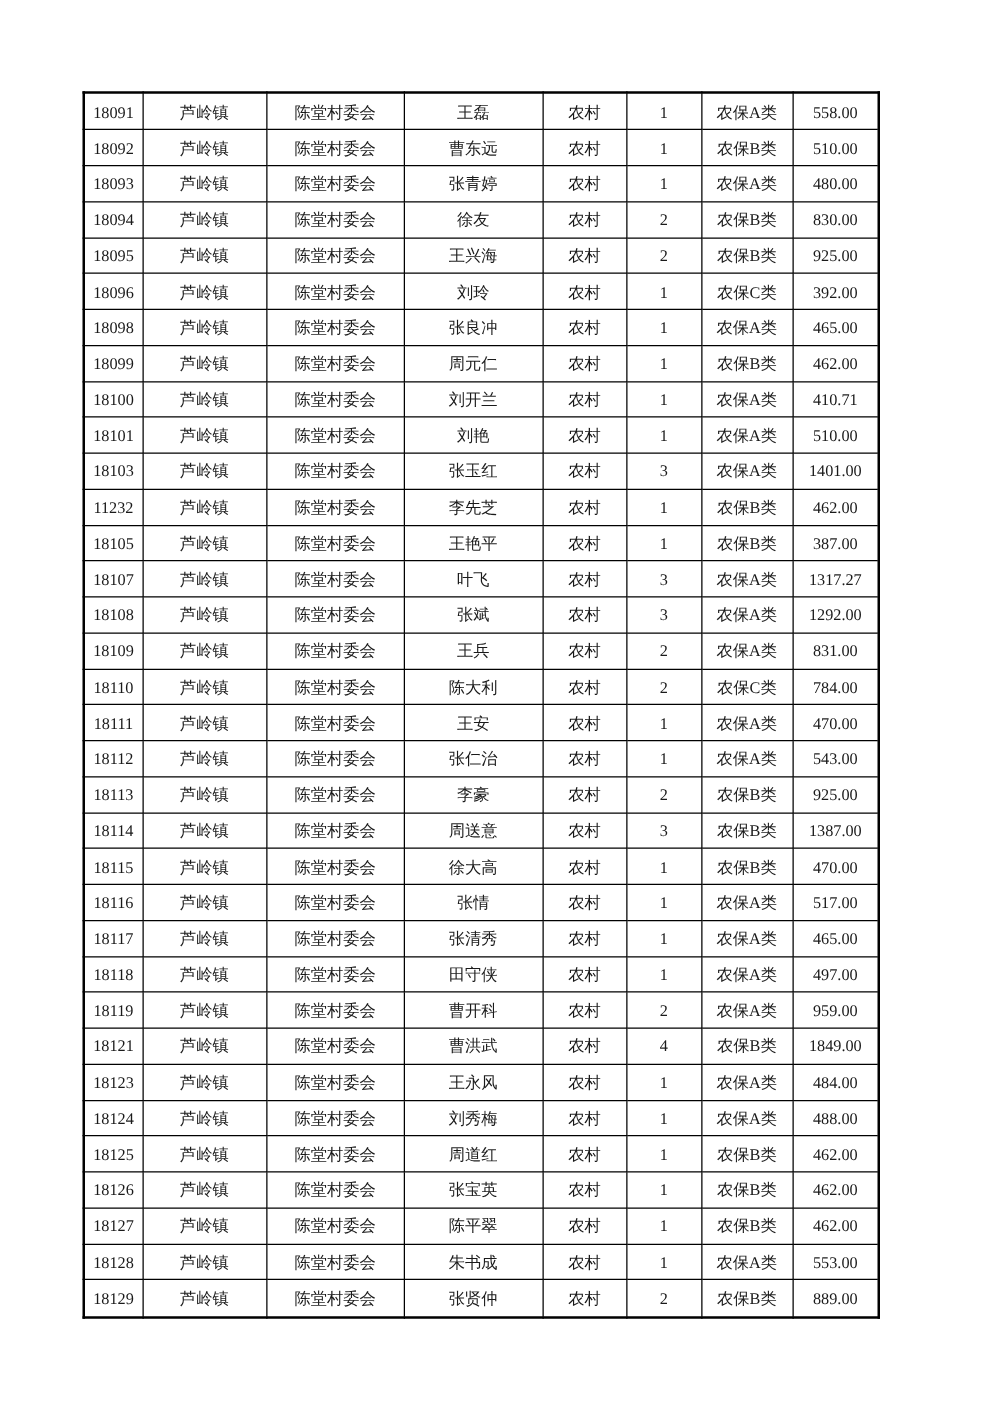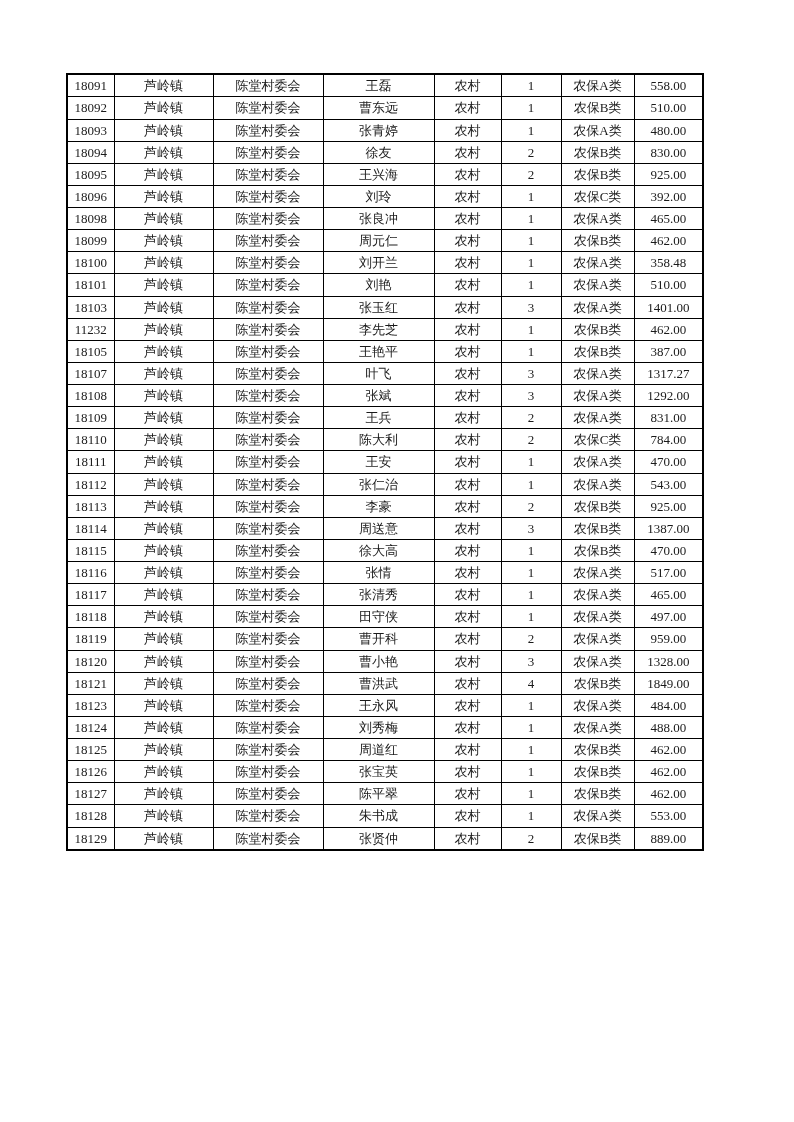--- a/index.html
+++ b/index.html
@@ -13,21 +13,21 @@
     height: 1122px;
     background: #ffffff;
     overflow: hidden;
     font-family: "Liberation Serif", "DejaVu Serif", serif;
   }
   table.records {
     position: absolute;
     left: 66px;
     top: 73px;
     width: 636px;
-    height: 778px;
+    height: 982px;
     border-collapse: collapse;
     table-layout: fixed;
     border: 2px solid #000000;
     font-size: 13px;
     color: #1a1a1a;
   }
   table.records td {
     border: 1px solid #000000;
     text-align: center;
     vertical-align: middle;
@@ -142,21 +142,21 @@
           <td>462.00</td>
         </tr>
         <tr>
           <td>18100</td>
           <td>芦岭镇</td>
           <td>陈堂村委会</td>
           <td>刘开兰</td>
           <td>农村</td>
           <td>1</td>
           <td>农保A类</td>
-          <td>358.48</td>
+          <td>410.71</td>
         </tr>
         <tr>
           <td>18101</td>
           <td>芦岭镇</td>
           <td>陈堂村委会</td>
           <td>刘艳</td>
           <td>农村</td>
           <td>1</td>
           <td>农保A类</td>
           <td>510.00</td>
@@ -313,30 +313,20 @@
         </tr>
         <tr>
           <td>18119</td>
           <td>芦岭镇</td>
           <td>陈堂村委会</td>
           <td>曹开科</td>
           <td>农村</td>
           <td>2</td>
           <td>农保A类</td>
           <td>959.00</td>
-        </tr>
-        <tr>
-          <td>18120</td>
-          <td>芦岭镇</td>
-          <td>陈堂村委会</td>
-          <td>曹小艳</td>
-          <td>农村</td>
-          <td>3</td>
-          <td>农保A类</td>
-          <td>1328.00</td>
         </tr>
         <tr>
           <td>18121</td>
           <td>芦岭镇</td>
           <td>陈堂村委会</td>
           <td>曹洪武</td>
           <td>农村</td>
           <td>4</td>
           <td>农保B类</td>
           <td>1849.00</td>

